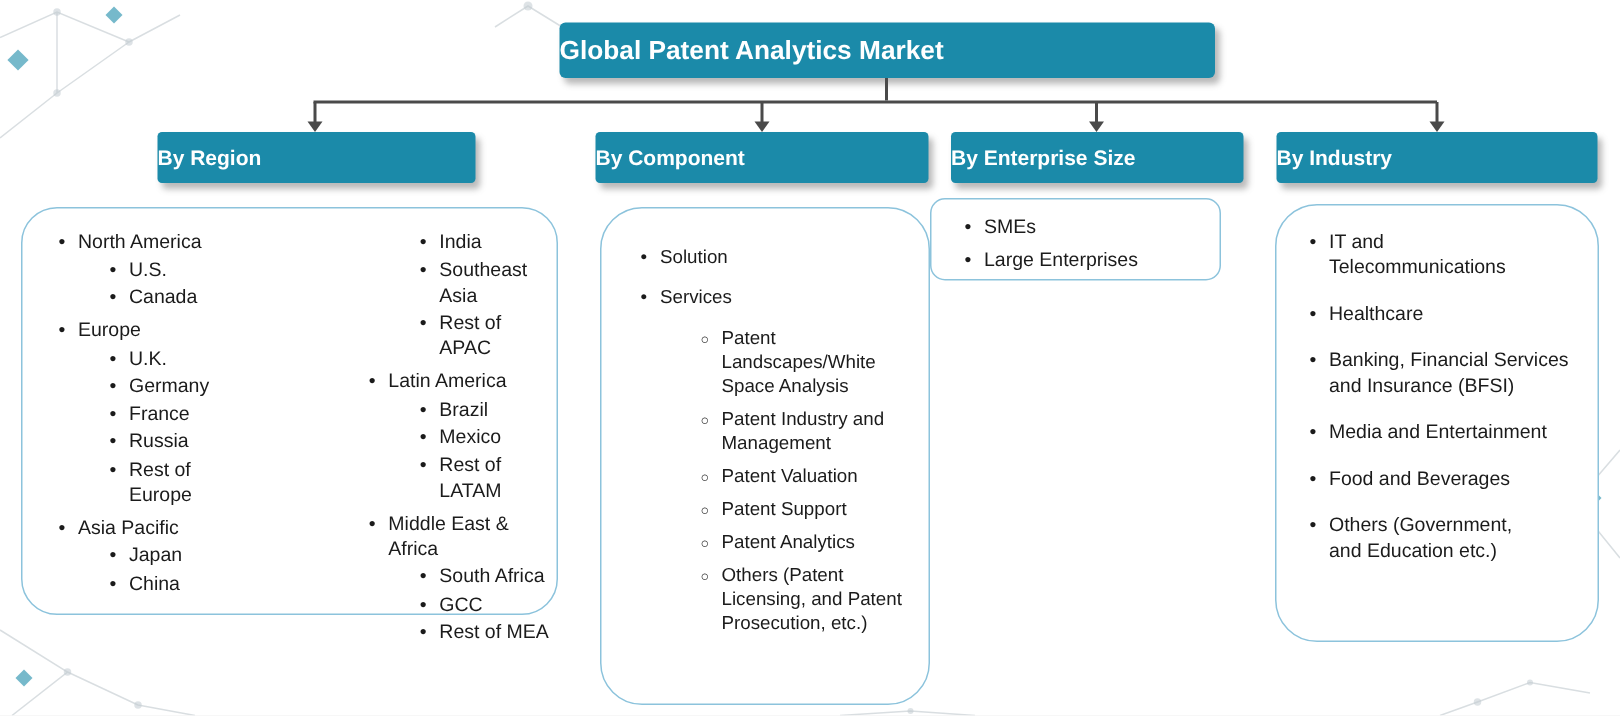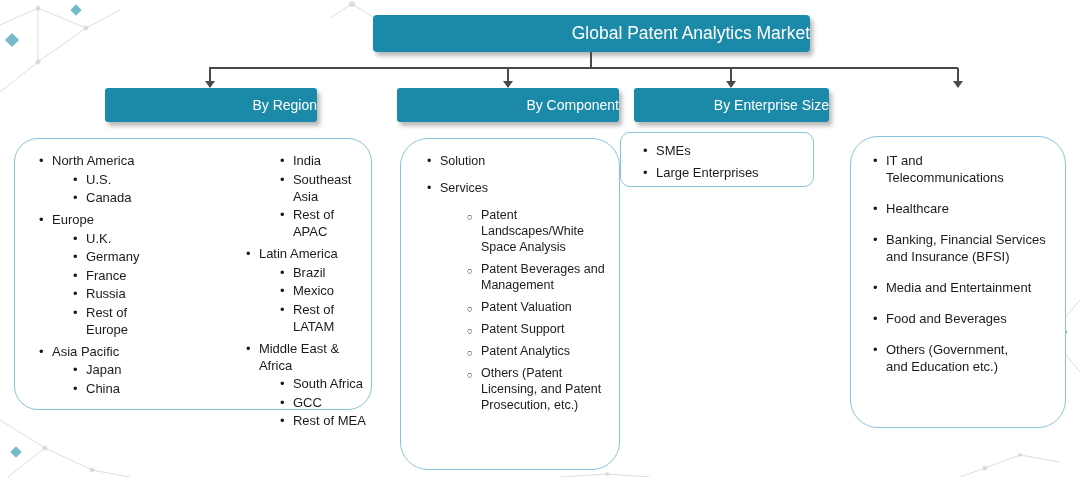--- a/index.html
+++ b/index.html
@@ -13,22 +13,22 @@
   
   .ln { position:absolute; background:#4a4a4a; }
   .ln.v { width:2px; }
   .ln.h { height:2px; }
   .arrow { position:absolute; width:0; height:0;
     border-left:5px solid transparent; border-right:5px solid transparent;
     border-top:7px solid #4a4a4a; }
 
   
   .teal {
-    position:absolute; background:#1b8aa9; color:#fff; font-weight:normal;
-    display:flex; align-items:center; justify-content:flex-end;
+    position:absolute; background:#1b8aa9; color:#fff; font-weight:bold;
+    display:flex; align-items:center; justify-content:flex-start;
     box-shadow:3px 4px 4px rgba(100,100,100,.45); border-radius:3px;
   }
   .title-box { left:373px; top:15px; width:437px; height:37px; font-size:17.5px; border-radius:4px; }
   .hdr { height:34px; font-size:14px; }
   .hdr-region { left:105px; top:88px; width:212px; }
   .hdr-component { left:397px; top:88px; width:222px; }
   .hdr-enterprise { left:634px; top:88px; width:195px; }
   .hdr-industry { left:851px; top:88px; width:214px; }
 
   
@@ -39,21 +39,21 @@
 
   .region { left:14px; top:138px; width:358px; height:272px; border-radius:24px;
             padding:13px 0 0 22px; display:flex; font-size:13px;gap:26px; }
   .region .colA { width:158px; margin-right:28px; }
   .region li { margin:1.5px 0; }
   .region .l0 { margin-top:5px; }
   .region ul li:first-child { margin-top:0; }
   .region .l1 { margin-left:34px; max-width:90px; }
 
   .component { left:400px; top:138px; width:220px; height:332px; border-radius:28px;
-               padding:14px 10px 0 24px; font-size:12.5px; }
+               padding:24px 10px 0 24px; font-size:12.5px; }
   .component li { line-height:16px; }
   .component .c0 { margin-bottom:11px; }
   .component .c1 { margin-left:40px; margin-bottom:6px; padding-left:16px; }
   .component .c1::before { content:"○"; font-size:9.5px; top:2px; left:2px; }
 
   .enterprise { left:620px; top:132px; width:194px; height:55px; border-radius:10px;
                 padding:9px 0 0 20px; font-size:13px; }
   .enterprise li { margin-bottom:5px; }
 
   .industry { left:850px; top:136px; width:216px; height:292px; border-radius:28px;
@@ -113,20 +113,23 @@
 
   <div class="teal hdr hdr-region">
     <span>By Region</span>
   </div>
   <div class="teal hdr hdr-component">
     <span>By Component</span>
   </div>
   <div class="teal hdr hdr-enterprise">
     <span>By Enterprise Size</span>
   </div>
+  <div class="teal hdr hdr-industry">
+    <span>By Industry</span>
+  </div>
 
   <div class="box region">
     <ul class="colA">
       <li class="l0">North America</li>
       <li class="l1">U.S.</li>
       <li class="l1">Canada</li>
       <li class="l0">Europe</li>
       <li class="l1">U.K.</li>
       <li class="l1">Germany</li>
       <li class="l1">France</li>
@@ -149,21 +152,21 @@
       <li class="l1">GCC</li>
       <li class="l1">Rest of MEA</li>
     </ul>
   </div>
 
   <div class="box component">
     <ul>
       <li class="c0">Solution</li>
       <li class="c0">Services</li>
       <li class="c1">Patent Landscapes/White Space Analysis</li>
-      <li class="c1">Patent Beverages and Management</li>
+      <li class="c1">Patent Industry and Management</li>
       <li class="c1">Patent Valuation</li>
       <li class="c1">Patent Support</li>
       <li class="c1">Patent Analytics</li>
       <li class="c1">Others (Patent Licensing, and Patent Prosecution, etc.)</li>
     </ul>
   </div>
 
   <div class="box enterprise">
     <ul>
       <li>SMEs</li>

